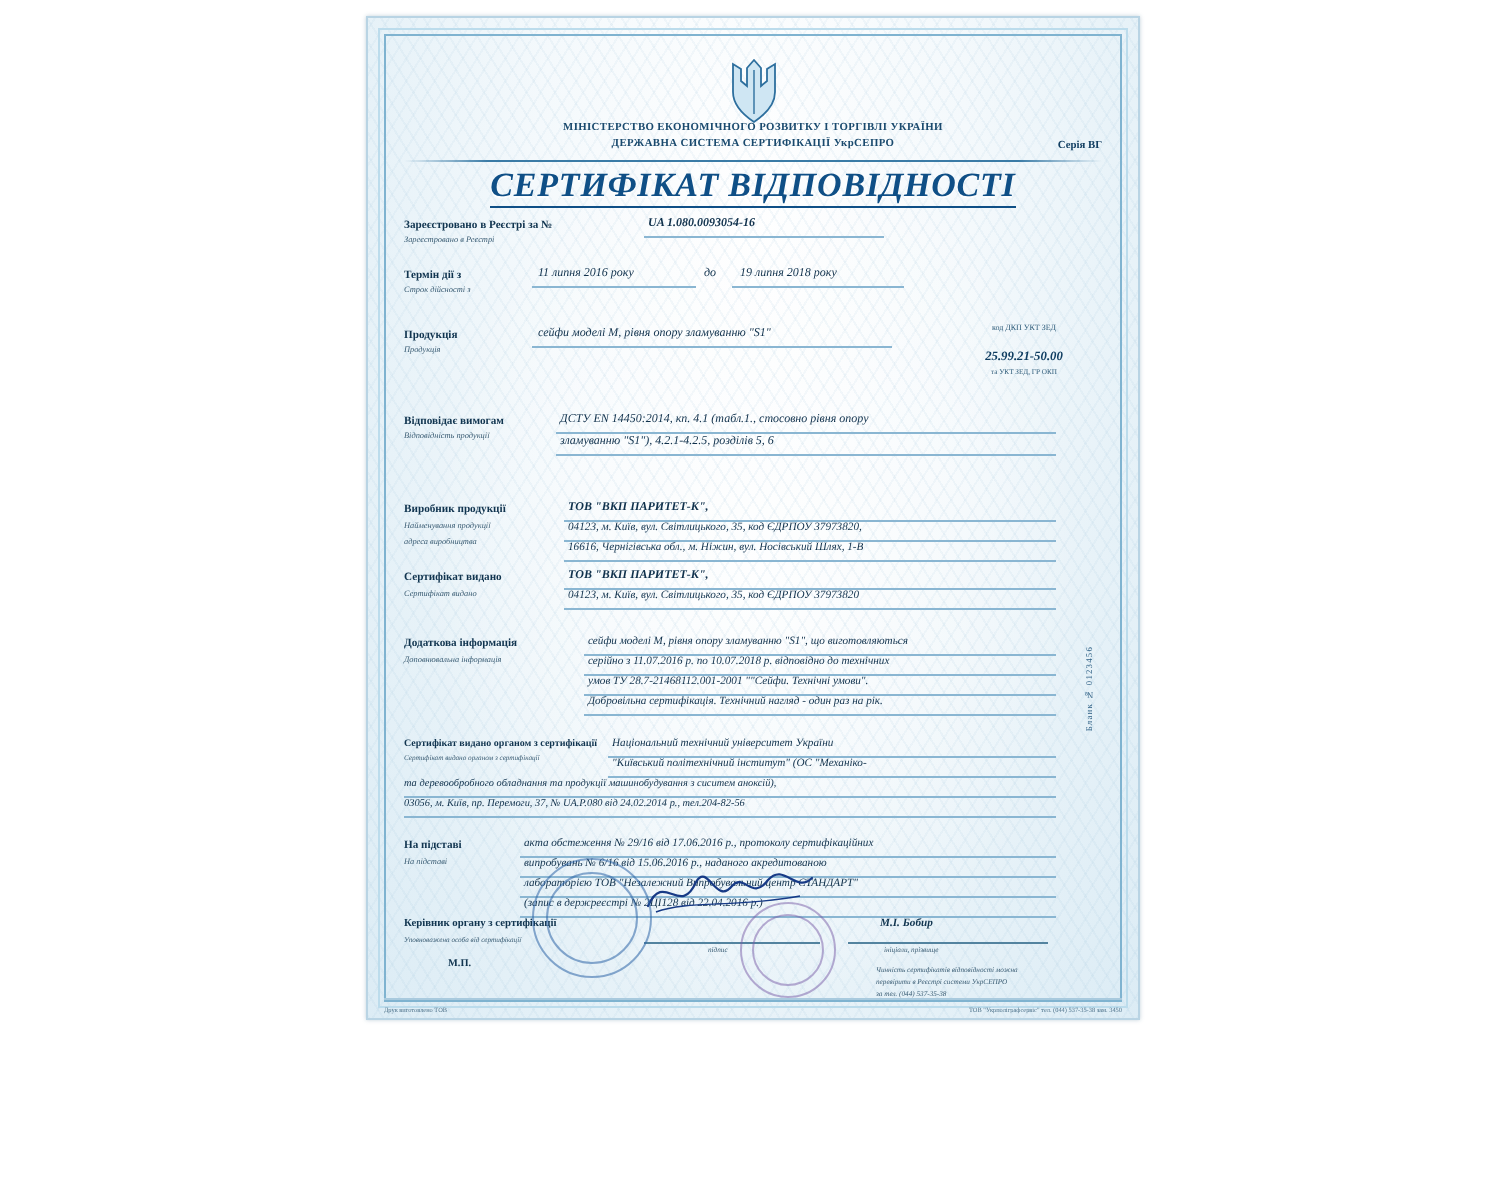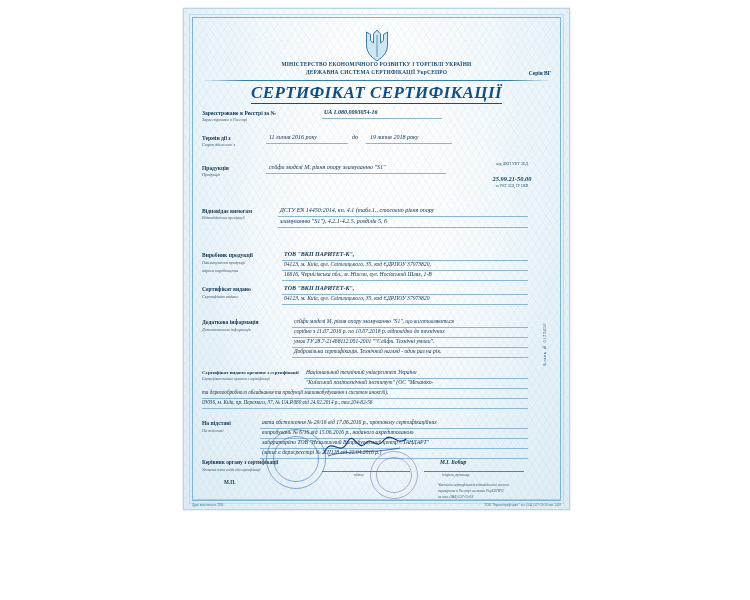--- a/index.html
+++ b/index.html
@@ -103,21 +103,21 @@
       </div>
 
       <div class="hdr">
         <div class="l1">МІНІСТЕРСТВО ЕКОНОМІЧНОГО РОЗВИТКУ І ТОРГІВЛІ УКРАЇНИ</div>
         <div class="l2">ДЕРЖАВНА СИСТЕМА СЕРТИФІКАЦІЇ УкрСЕПРО</div>
       </div>
       <div class="serie">Серія ВГ</div>
       <div class="rule" style="top:57px;"></div>
 
       <div class="title">
-        <u>СЕРТИФІКАТ СЕРТИФІКАЦІЇ</u>
+        <u>СЕРТИФІКАТ ВІДПОВІДНОСТІ</u>
       </div>
 
       <div class="lbl" style="left:0;top:87px;">Зареєстровано в Реєстрі за №</div>
       <div class="sub" style="left:0;top:94px;">Зареєстровано в Реєстрі</div>
       <div class="val b" style="left:122px;top:86px;">UA 1.080.0093054-16</div>
       <div class="line" style="left:120px;top:95px;width:120px;"></div>
 
       <div class="lbl" style="left:0;top:112px;">Термін дії з</div>
       <div class="sub" style="left:0;top:119px;">Строк дійсності з</div>
       <div class="val" style="left:67px;top:111px;">11 липня 2016 року</div>

